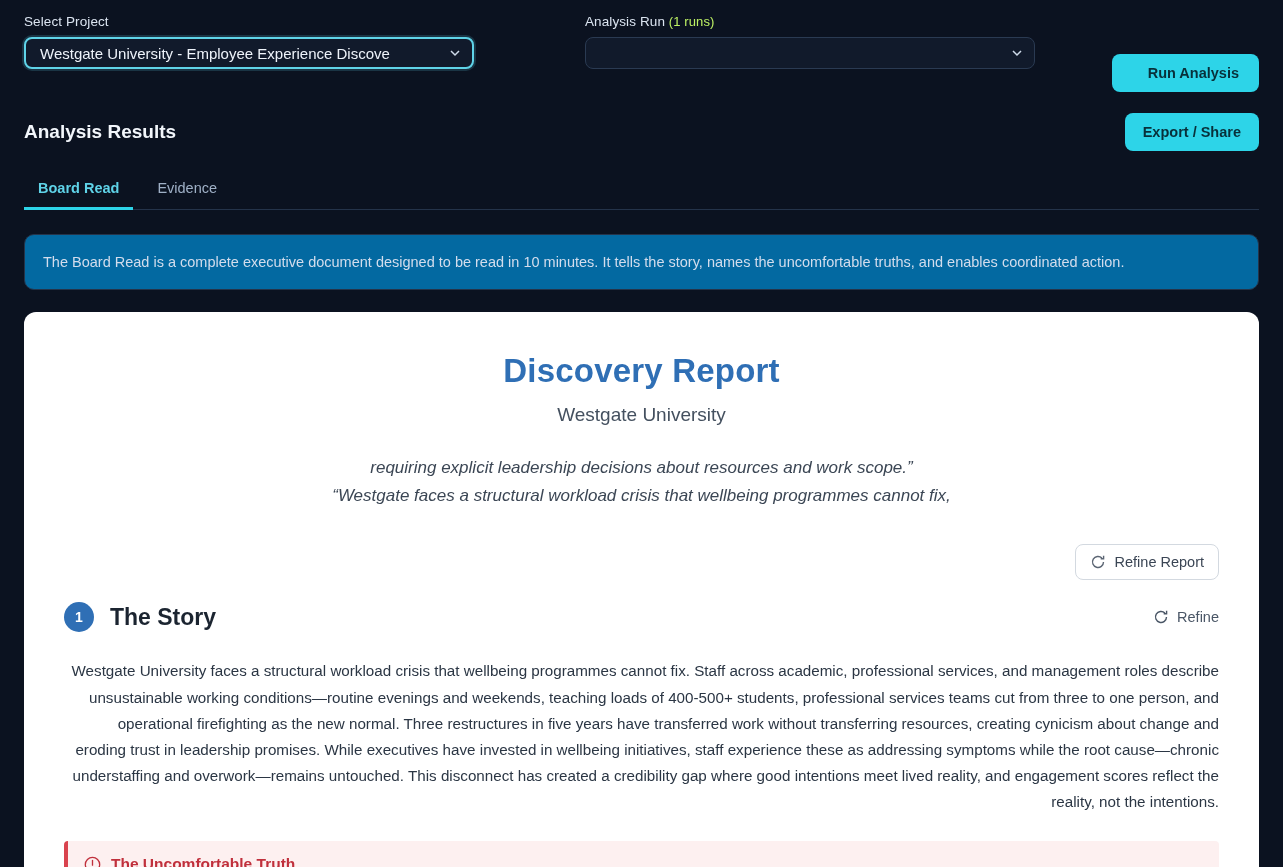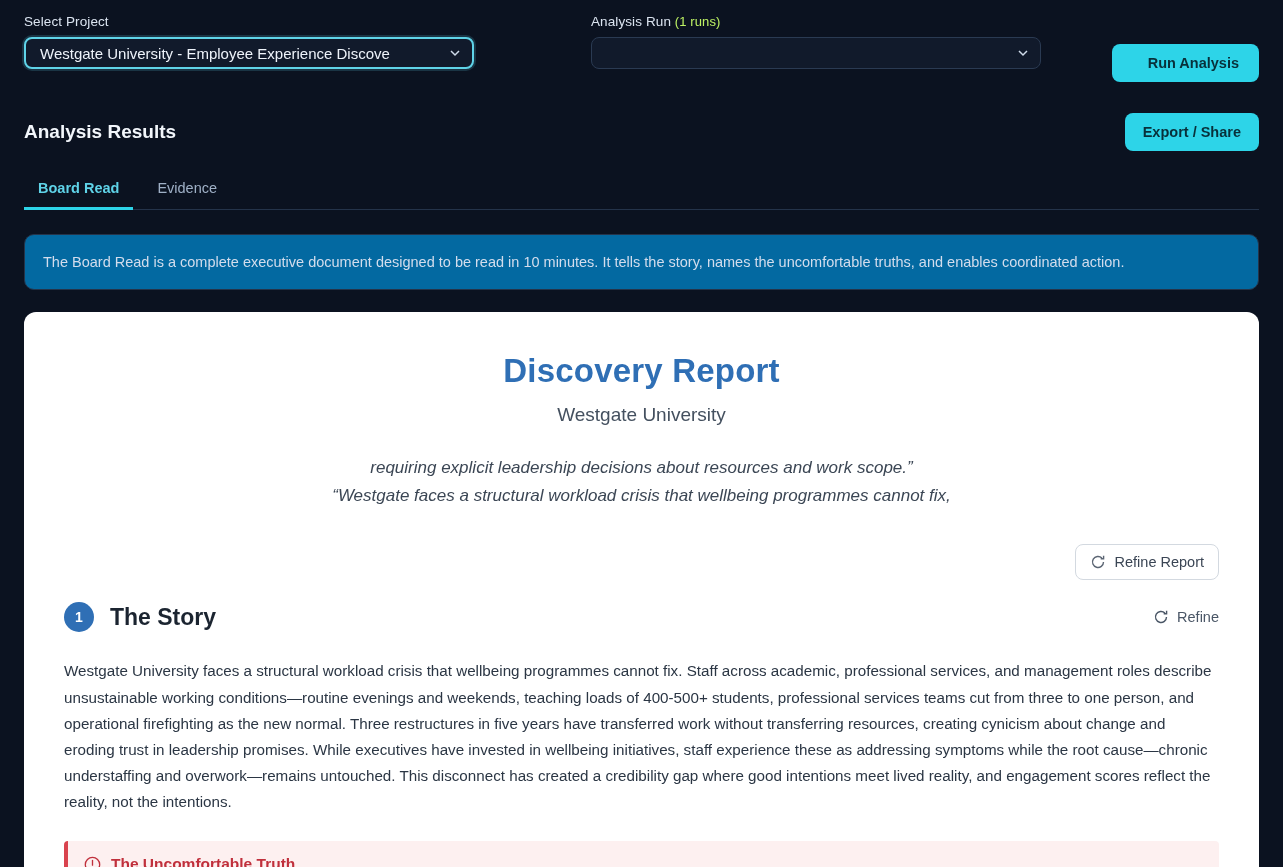--- a/index.html
+++ b/index.html
@@ -17,21 +17,21 @@
   }
 
   .page {
     padding: 14px 24px 0 24px;
   }
 
   
   .controls-row {
     display: flex;
     align-items: flex-start;
-    gap: 12px;
+    gap: 6px;
     position: relative;
     height: 84px;
   }
   .control-group { display: flex; flex-direction: column; }
   .control-label {
     font-size: 13.5px;
     color: #dbe4f0;
     margin-bottom: 8px;
     letter-spacing: .1px;
   }
@@ -86,21 +86,21 @@
     font-family: "Liberation Sans", sans-serif;
   }
   .btn-cyan {
     background: #2dd4e8;
     color: #08303a;
     padding: 11px 20px;
   }
   .run-analysis-btn {
     position: absolute;
     right: 0;
-    top: 30px;
+    top: 40px;
     padding-left: 36px;
   }
 
   
   .results-head {
     display: flex;
     align-items: center;
     justify-content: space-between;
     margin-top: 16px;
     height: 36px;
@@ -236,21 +236,21 @@
     font-size: 14.5px;
     color: #4a5666;
     cursor: pointer;
   }
 
   .section-body {
     margin-top: 26px;
     font-size: 15.2px;
     line-height: 1.72;
     color: #2b3644;
-    text-align: left;
+    text-align: right;
   }
 
   .truth-box {
     margin-top: 26px;
     background: #fdf0f0;
     border-left: 4px solid #d9434e;
     border-radius: 4px;
     padding: 14px 18px 18px 16px;
   }
   .truth-head {

